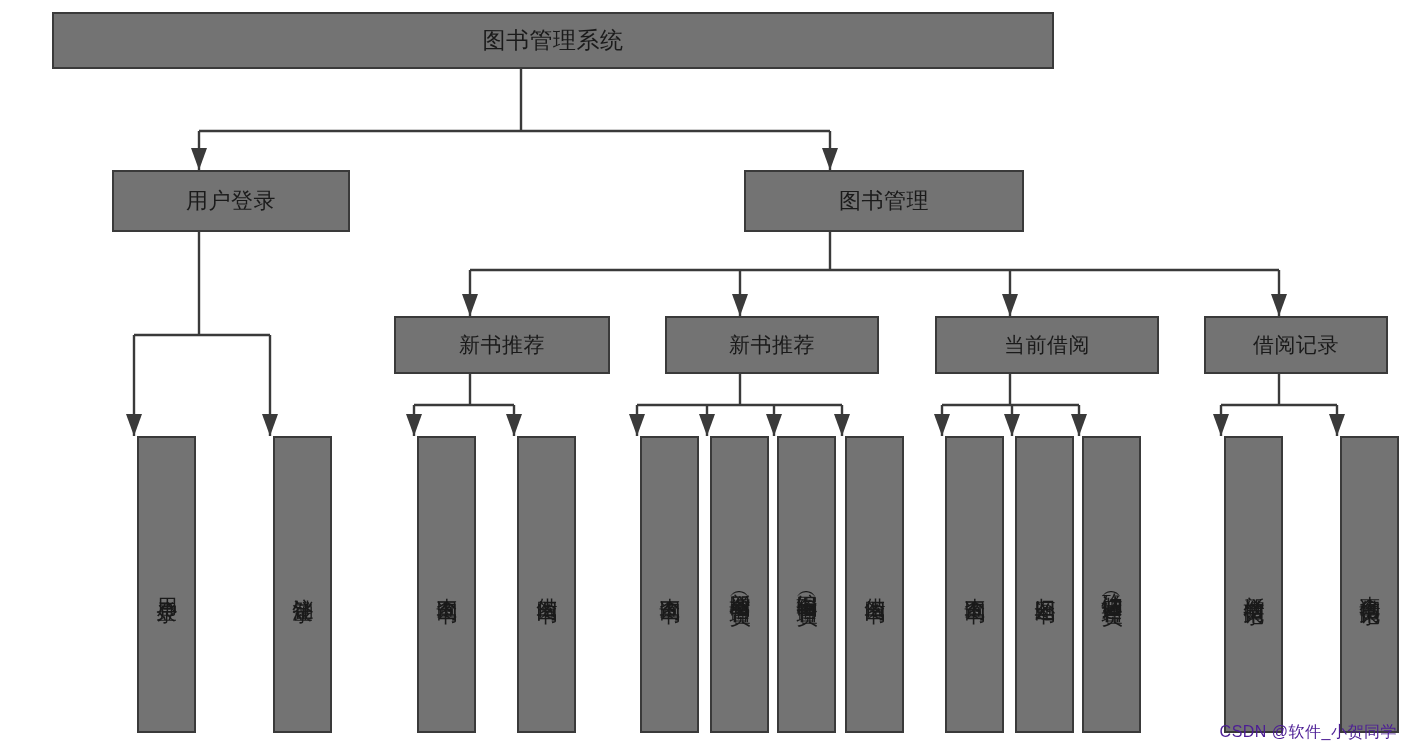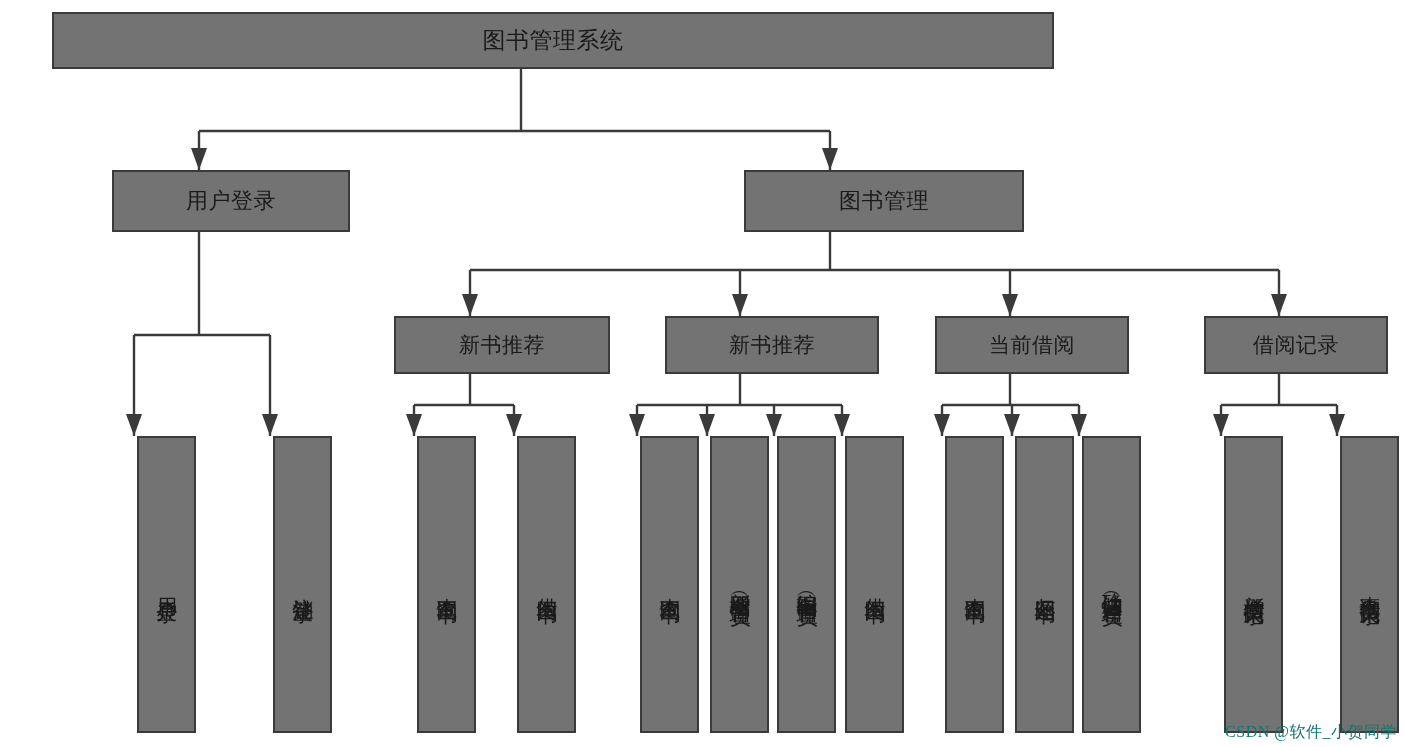--- a/index.html
+++ b/index.html
@@ -85,24 +85,24 @@
     fill: #3a3a3a;
     stroke: none;
   }
 
   
   #watermark {
     position: absolute;
     right: 8px;
     bottom: 4px;
     font-size: 16px;
-    color: #0f766e;
+    color: #4c1d95;
     white-space: nowrap;
     letter-spacing: 0.5px;
-    font-family: Liberation Serif, serif;
+    font-family: Liberation Sans, sans-serif;
     margin-left: 28px;
   }
 </style>
 </head>
 <body>
 
 <div id="diagram-root">
 
   <svg id="connectors" viewBox="0 0 1405 747" xmlns="http://www.w3.org/2000/svg">
       <line x1="521" y1="69" x2="521" y2="131"></line>
@@ -168,21 +168,21 @@
       </div>
       <div class="node level-1" style="left: 712px; top: 170px; width: 280px; height: 62px;">
         <span class="node-label">图书管理</span>
       </div>
       <div class="node level-2" style="left: 362px; top: 316px; width: 216px; height: 58px;">
         <span class="node-label">新书推荐</span>
       </div>
       <div class="node level-2" style="left: 633px; top: 316px; width: 214px; height: 58px;">
         <span class="node-label">新书推荐</span>
       </div>
-      <div class="node level-2" style="left: 903px; top: 316px; width: 194px; height: 58px;">
+      <div class="node level-2" style="left: 903px; top: 316px; width: 224px; height: 58px;">
         <span class="node-label">当前借阅</span>
       </div>
       <div class="node level-2" style="left: 1172px; top: 316px; width: 184px; height: 58px; justify-content: center;">
         <span class="node-label">借阅记录</span>
       </div>
       <div class="node level-3" style="left: 105px; top: 436px; width: 59px; height: 297px;">
         <span class="node-label">用户登录</span>
       </div>
       <div class="node level-3" style="left: 241px; top: 436px; width: 59px; height: 297px;">
         <span class="node-label">注销登录</span>

